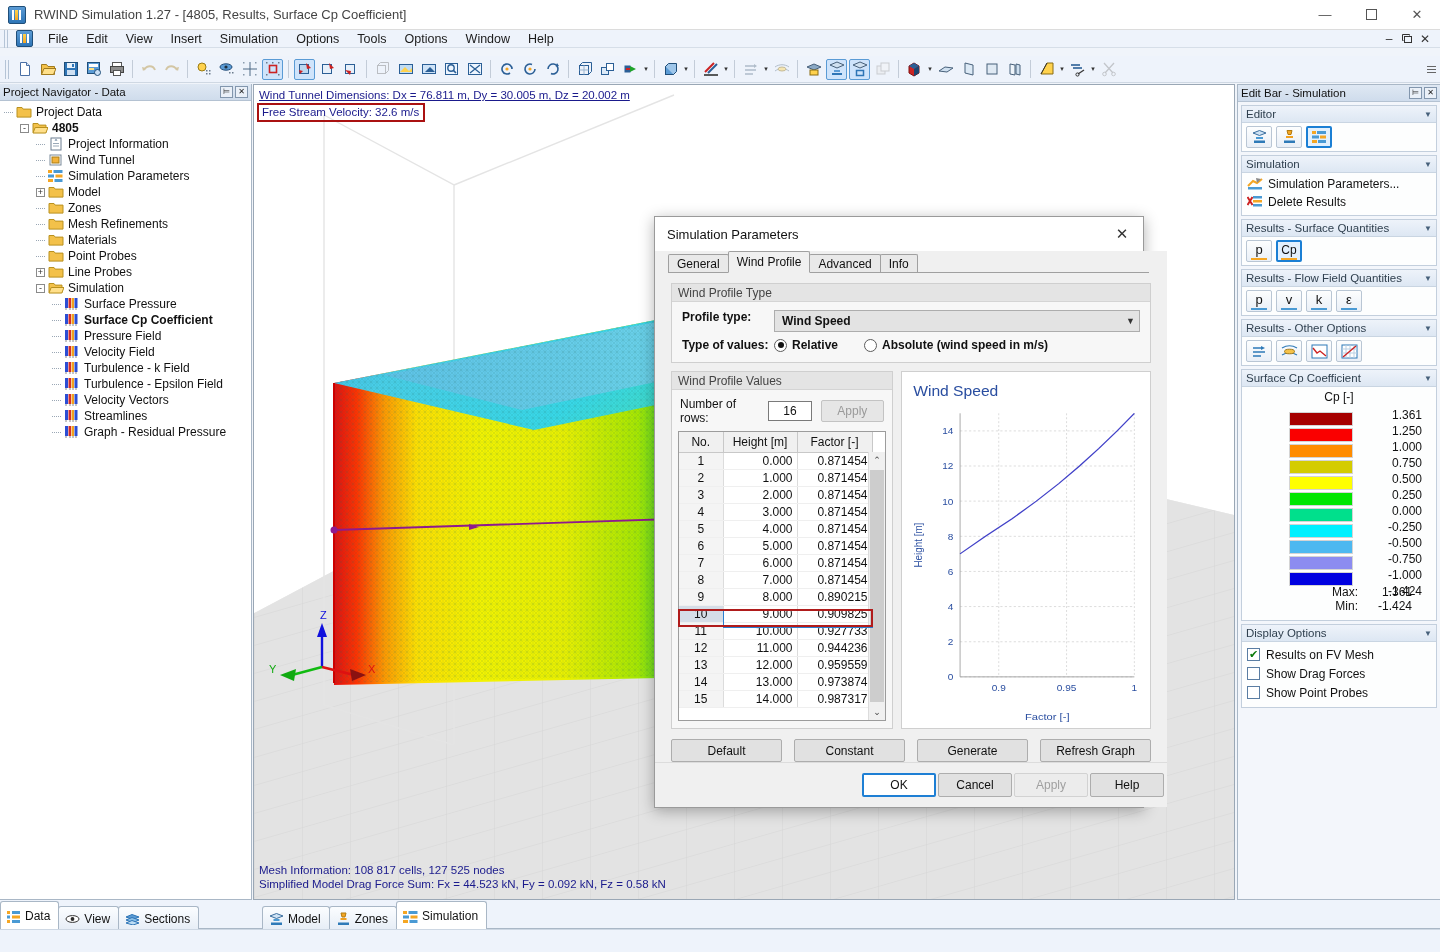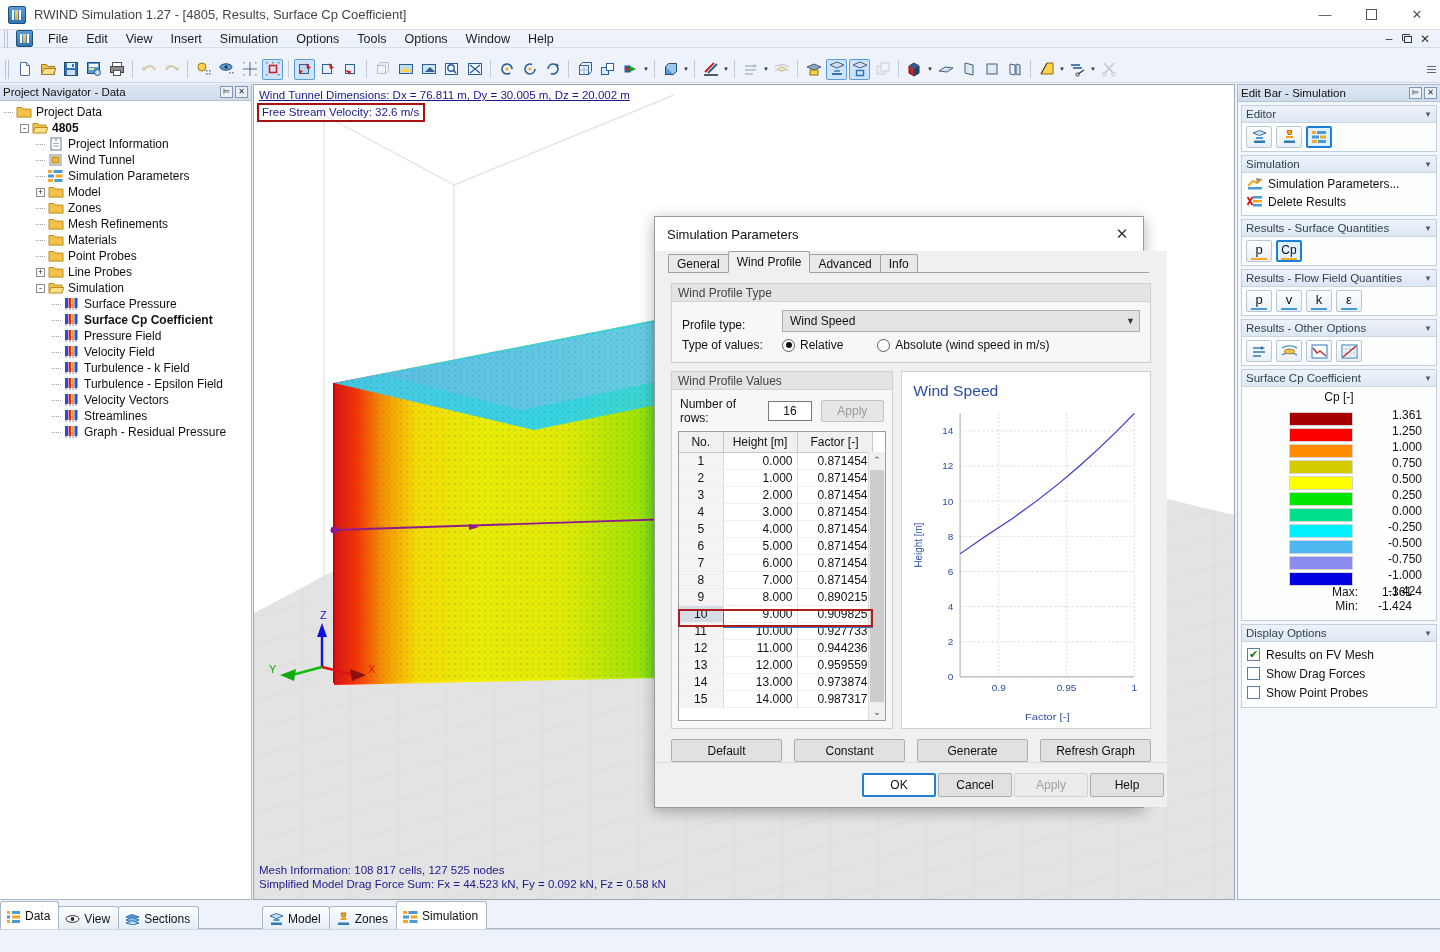--- a/index.html
+++ b/index.html
@@ -191,21 +191,21 @@
     height:19px; padding:0 8px; font-size:12px; color:#111;
     border:1px solid #a0a0a0; border-bottom:none; background:#e9e9e9;
     display:flex; align-items:center; margin-right:-1px; border-radius:2px 2px 0 0;
   }
   .dtab.active { height:22px; background:#f0f0f0; border-bottom:1px solid #f0f0f0; z-index:2; }
   .tabline { position:absolute; left:13px; right:18px; bottom:0; height:1px; background:#a0a0a0; }
 
   .fset { position:relative; margin:10px 16px 0 16px; border:1px solid #cfcfcf; background:#f7f7f7; }
   .fset-hd { height:18px; background:#e4e4e4; border-bottom:1px solid #d4d4d4; display:flex; align-items:center; padding-left:6px; font-size:12px; color:#444; }
   .fset-bd { padding:8px 10px 10px 10px; }
-  .frow { display:flex; align-items:flex-end; gap:8px; margin-bottom:6px; }
+  .frow { display:flex; align-items:flex-start; gap:0; margin-bottom:6px;font-weight:bold; }
   .flabel { font-size:12px; color:#111; width:92px; }
   .combo {
     flex:1; height:22px; background:#e3e3e3; border:1px solid #adadad;
     display:flex; align-items:center; padding:0 4px 0 7px; font-size:12px; color:#111;
   }
   .combo .cv { flex:1; }
   .combo .cw { font-size:9px; color:#333; }
   .radio { display:flex; align-items:center; gap:5px; font-size:12px; color:#111; margin-right:26px;}
   .rdot { width:13px;height:13px;border:1px solid #5c5c5c;border-radius:50%;background:#fff; display:flex;align-items:center;justify-content:center;}
   .rdot i { width:6px;height:6px;border-radius:50%;background:#111;display:none; }

